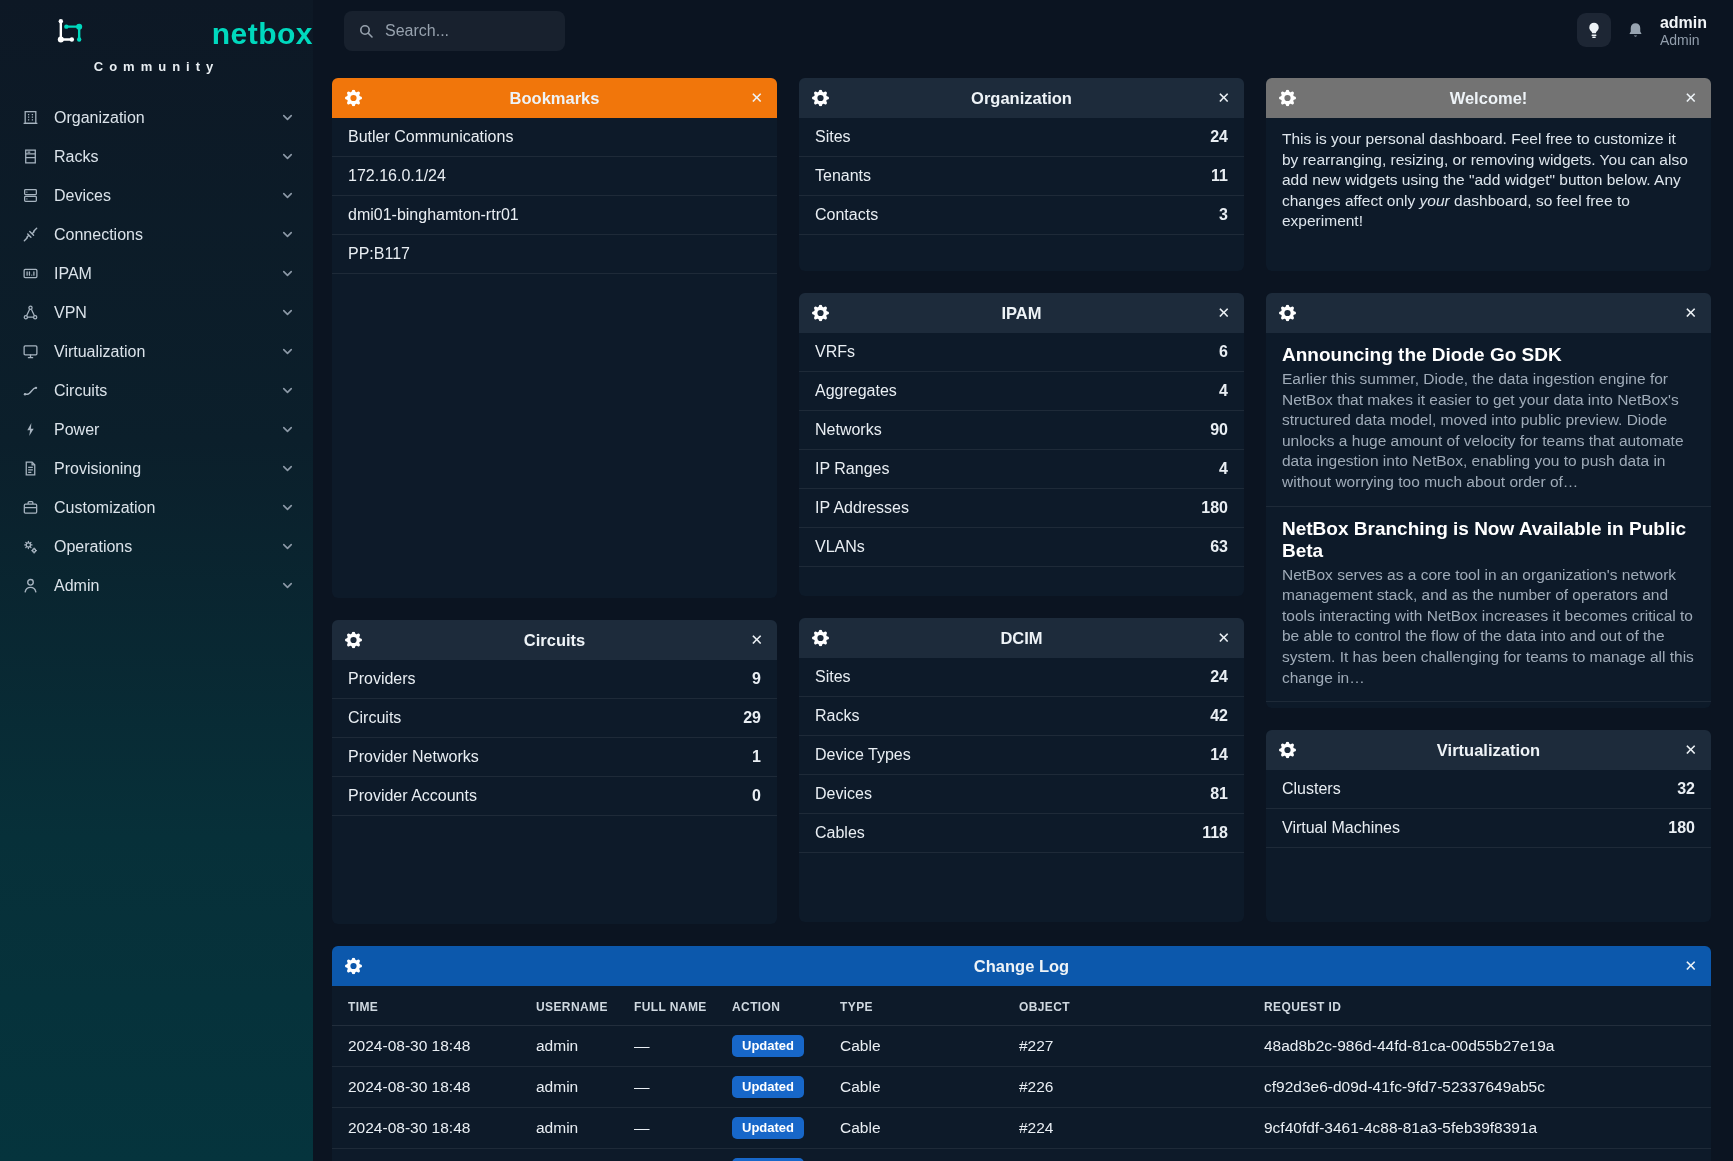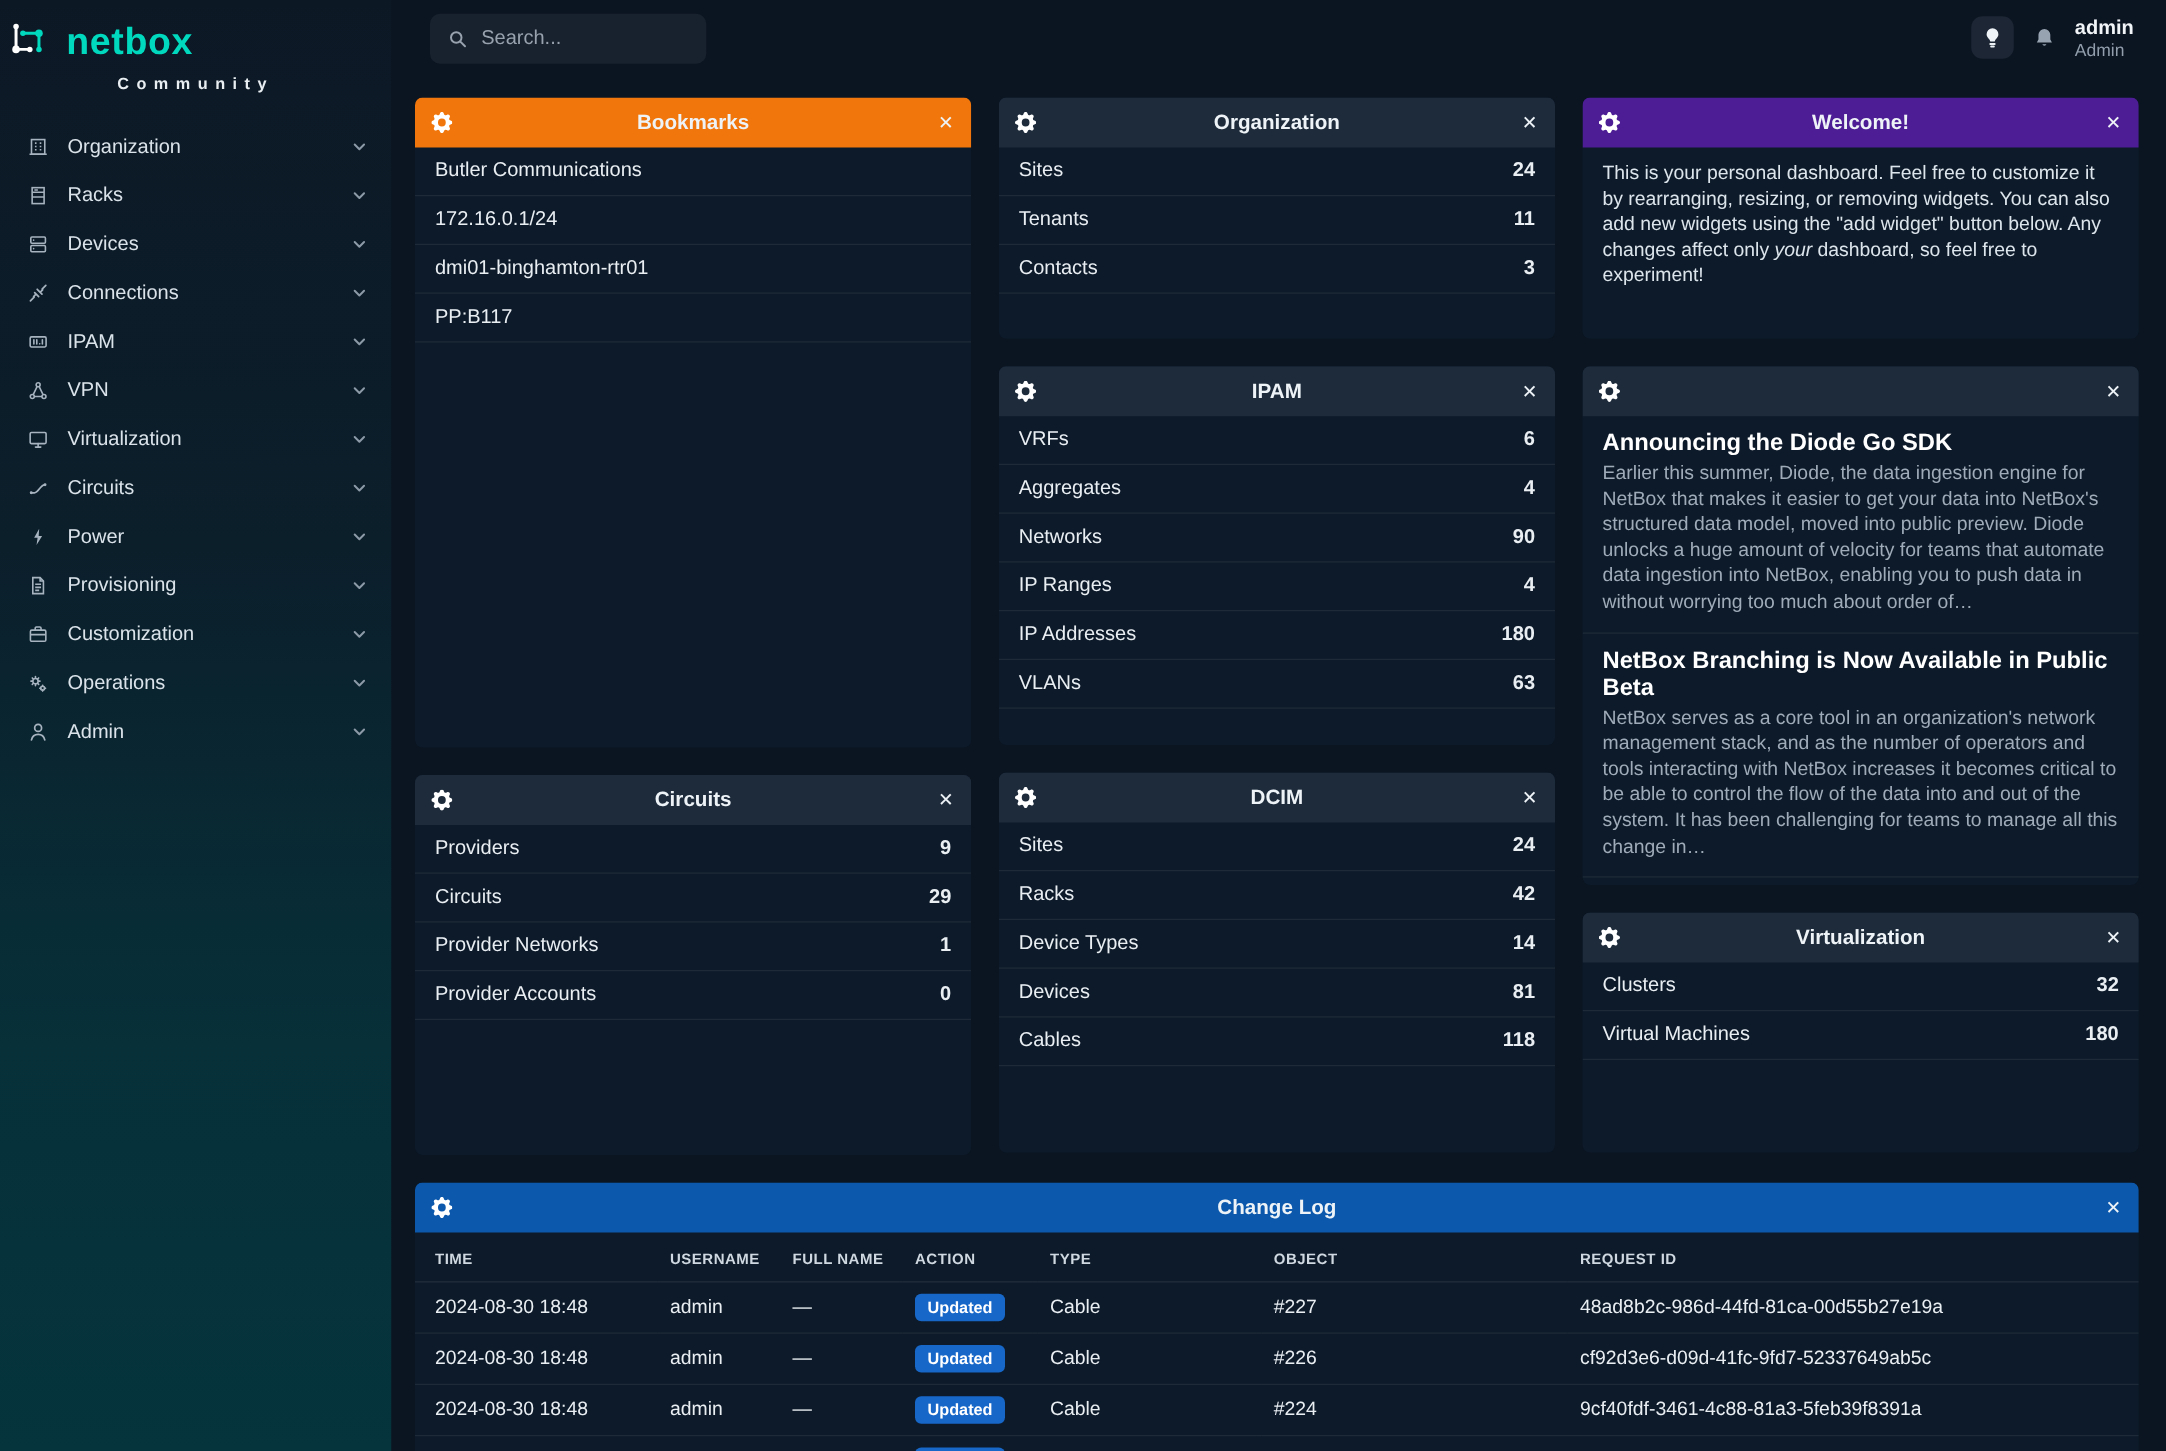--- a/index.html
+++ b/index.html
@@ -10,21 +10,21 @@
     color: #e9eef3;
     position: relative;
   }
   
   .sidebar {
     position: absolute; left: 0; top: 0; width: 313px; height: 1161px;
     background: linear-gradient(180deg, #0d1825 0%, #0b1f2b 38%, #073039 72%, #05343d 100%);
     z-index: 3;
   }
   .logo-wrap { padding-top: 12px; text-align: center; }
-  .logo-row { display: flex; align-items: center; justify-content: flex-start; gap: 9px; }
+  .logo-row { display: flex; align-items: center; justify-content: space-between; gap: 9px; margin-left: 48px; }
   .wordmark { color: #00d9be; font-size: 30px; font-weight: 800; letter-spacing: 0.5px; }
   .community { margin-top: 3px; color: #e8eef2; font-size: 13px; font-weight: 600; letter-spacing: 6px; }
   .nav { margin-top: 24px; }
   .nav-item { height: 39px; display: flex; align-items: center; padding: 0 18px 0 22px; cursor: pointer; color: #dbe3ea; font-size: 16px; }
   .nav-icon { width: 18px; height: 18px; margin-right: 14px; color: #a7b4c0; display: flex; align-items: center; }
   .nav-icon svg { width: 17px; height: 17px; }
   .nav-label { flex: 1; }
   .nav-chev { color: #8c99a7; display: flex; }
   .nav-chev svg { width: 15px; height: 15px; }
   
@@ -45,21 +45,21 @@
   .main { position: absolute; left: 313px; top: 61px; right: 0; bottom: 0; padding: 17px 0 0 19px; }
   .cols { display: flex; gap: 22px; }
   .col { width: 445px; display: flex; flex-direction: column; gap: 22px; }
   .card { background: #0d1a29; border-radius: 6px; overflow: hidden; }
   .card-h { height: 40px; background: #1d2b3b; display: flex; align-items: center; position: relative; font-size: 16.5px; font-weight: 700; color: #eef3f7; flex: none; }
   .card-h .gear { position: absolute; left: 13px; top: 50%; transform: translateY(-50%); width: 17px; height: 17px; color: #fff; cursor: pointer; }
   .card-h .gear svg { width: 17px; height: 17px; display: block; }
   .card-h .title { flex: 1; text-align: center; }
   .card-h .wclose { position: absolute; right: 14px; top: 50%; transform: translateY(-50%); font-size: 15px; color: #eef3f7; cursor: pointer; font-family: "DejaVu Sans", sans-serif; }
   .card-h.orange { background: #f1760b; }
-  .card-h.green  { background: #4c1d95; }
+  .card-h.green  { background: #737373; }
   .card-h.blue   { background: #0c58ac; }
   .row { display: flex; justify-content: space-between; align-items: center; padding: 10px 16px; font-size: 16px; color: #e9eef3; border-bottom: 1px solid rgba(255,255,255,0.07); }
   .row .val { font-weight: 700; }
   .welcome-body { padding: 11px 16px; font-size: 15.5px; line-height: 1.33; color: #dde5ec; }
   .italic { font-style: italic; }
   .news-item { padding: 9px 16px 13px; border-bottom: 1px solid rgba(255,255,255,0.07); }
   .news-title { font-size: 19px; font-weight: 700; color: #ffffff; margin: 2px 0 3px; cursor: pointer; }
   .news-body { font-size: 15.5px; line-height: 1.33; color: #9fabb8; }
   .news-item.title-only { padding: 12px 16px; }
   

